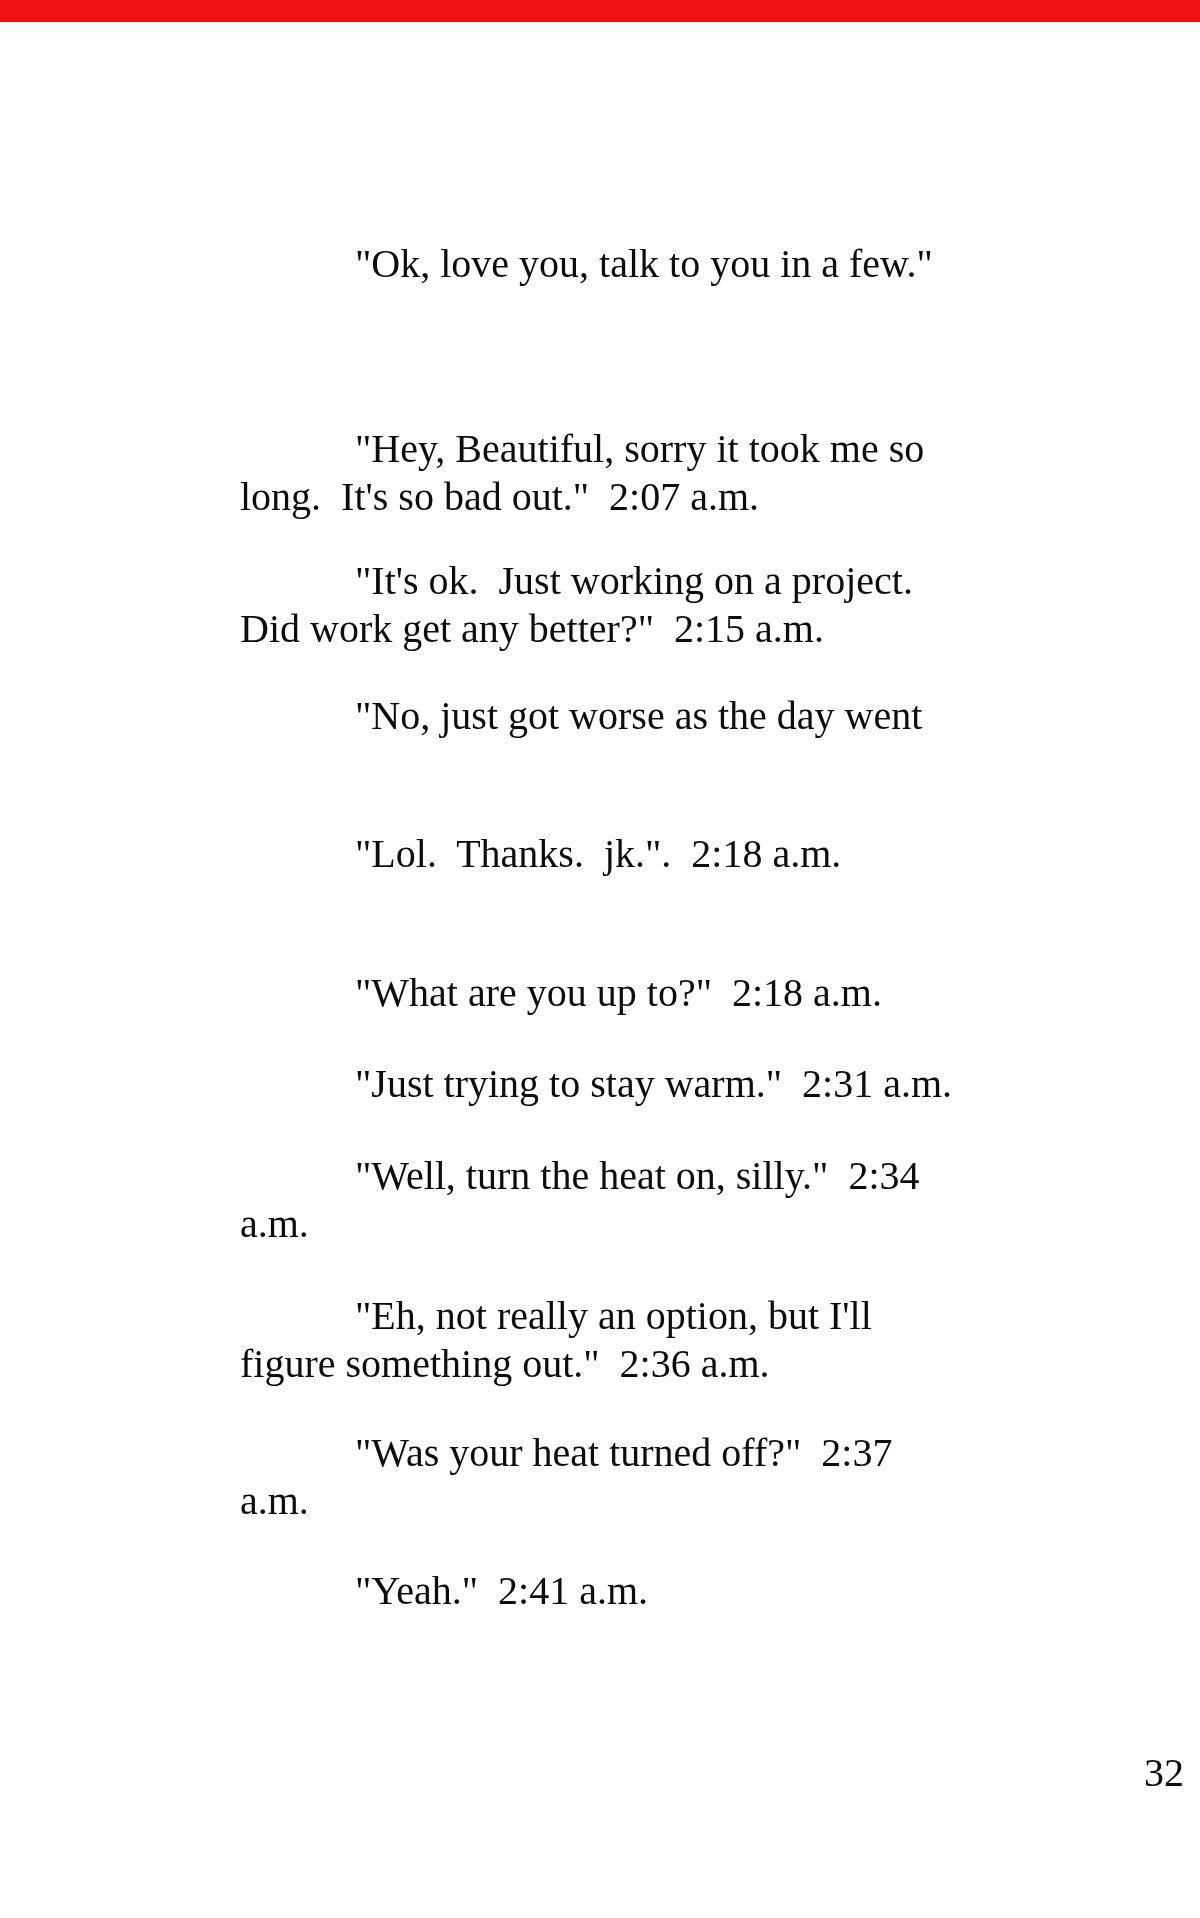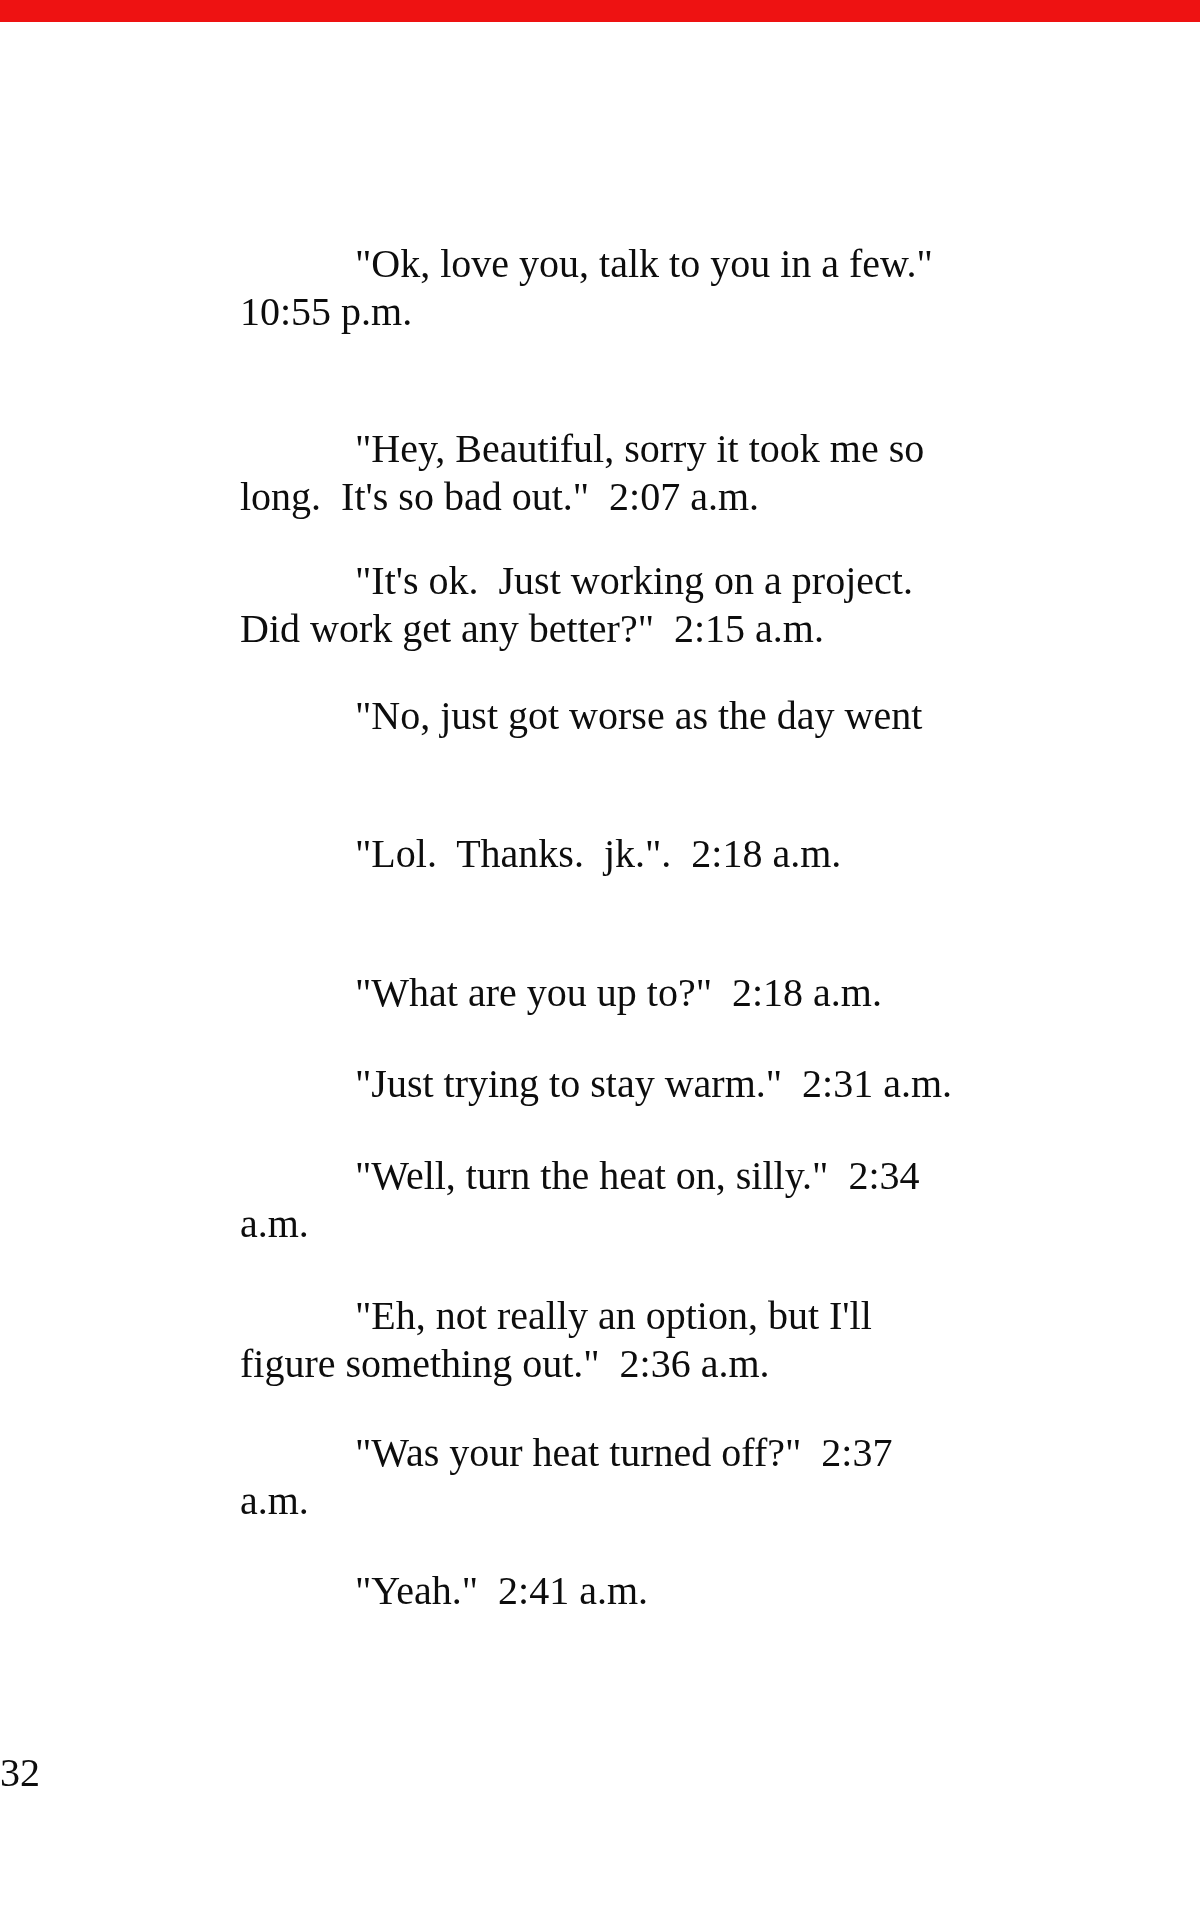--- a/index.html
+++ b/index.html
@@ -22,33 +22,32 @@
     position:absolute;
     left:240px;
     width:800px;
   }
   .line{white-space:pre;}
   .indent{padding-left:115px;}
   .page-number{
     position:absolute;
     left:0;top:1749px;
     width:1184px;
-    text-align:left;
+    text-align:right;
   }
 </style>
 </head>
 <body>
 
 <div class="screen">
 
   <div class="red-bar"></div>
 
   <div class="para" style="top:240px">
     <div class="line indent">"Ok, love you, talk to you in a few."</div>
-    <div class="line">10:55 p.m.</div>
   </div>
 
   <div class="para" style="top:425px">
     <div class="line indent">"Hey, Beautiful, sorry it took me so</div>
     <div class="line">long.  It's so bad out."  2:07 a.m.</div>
   </div>
 
   <div class="para" style="top:557px">
     <div class="line indent">"It's ok.  Just working on a project.</div>
     <div class="line">Did work get any better?"  2:15 a.m.</div>

